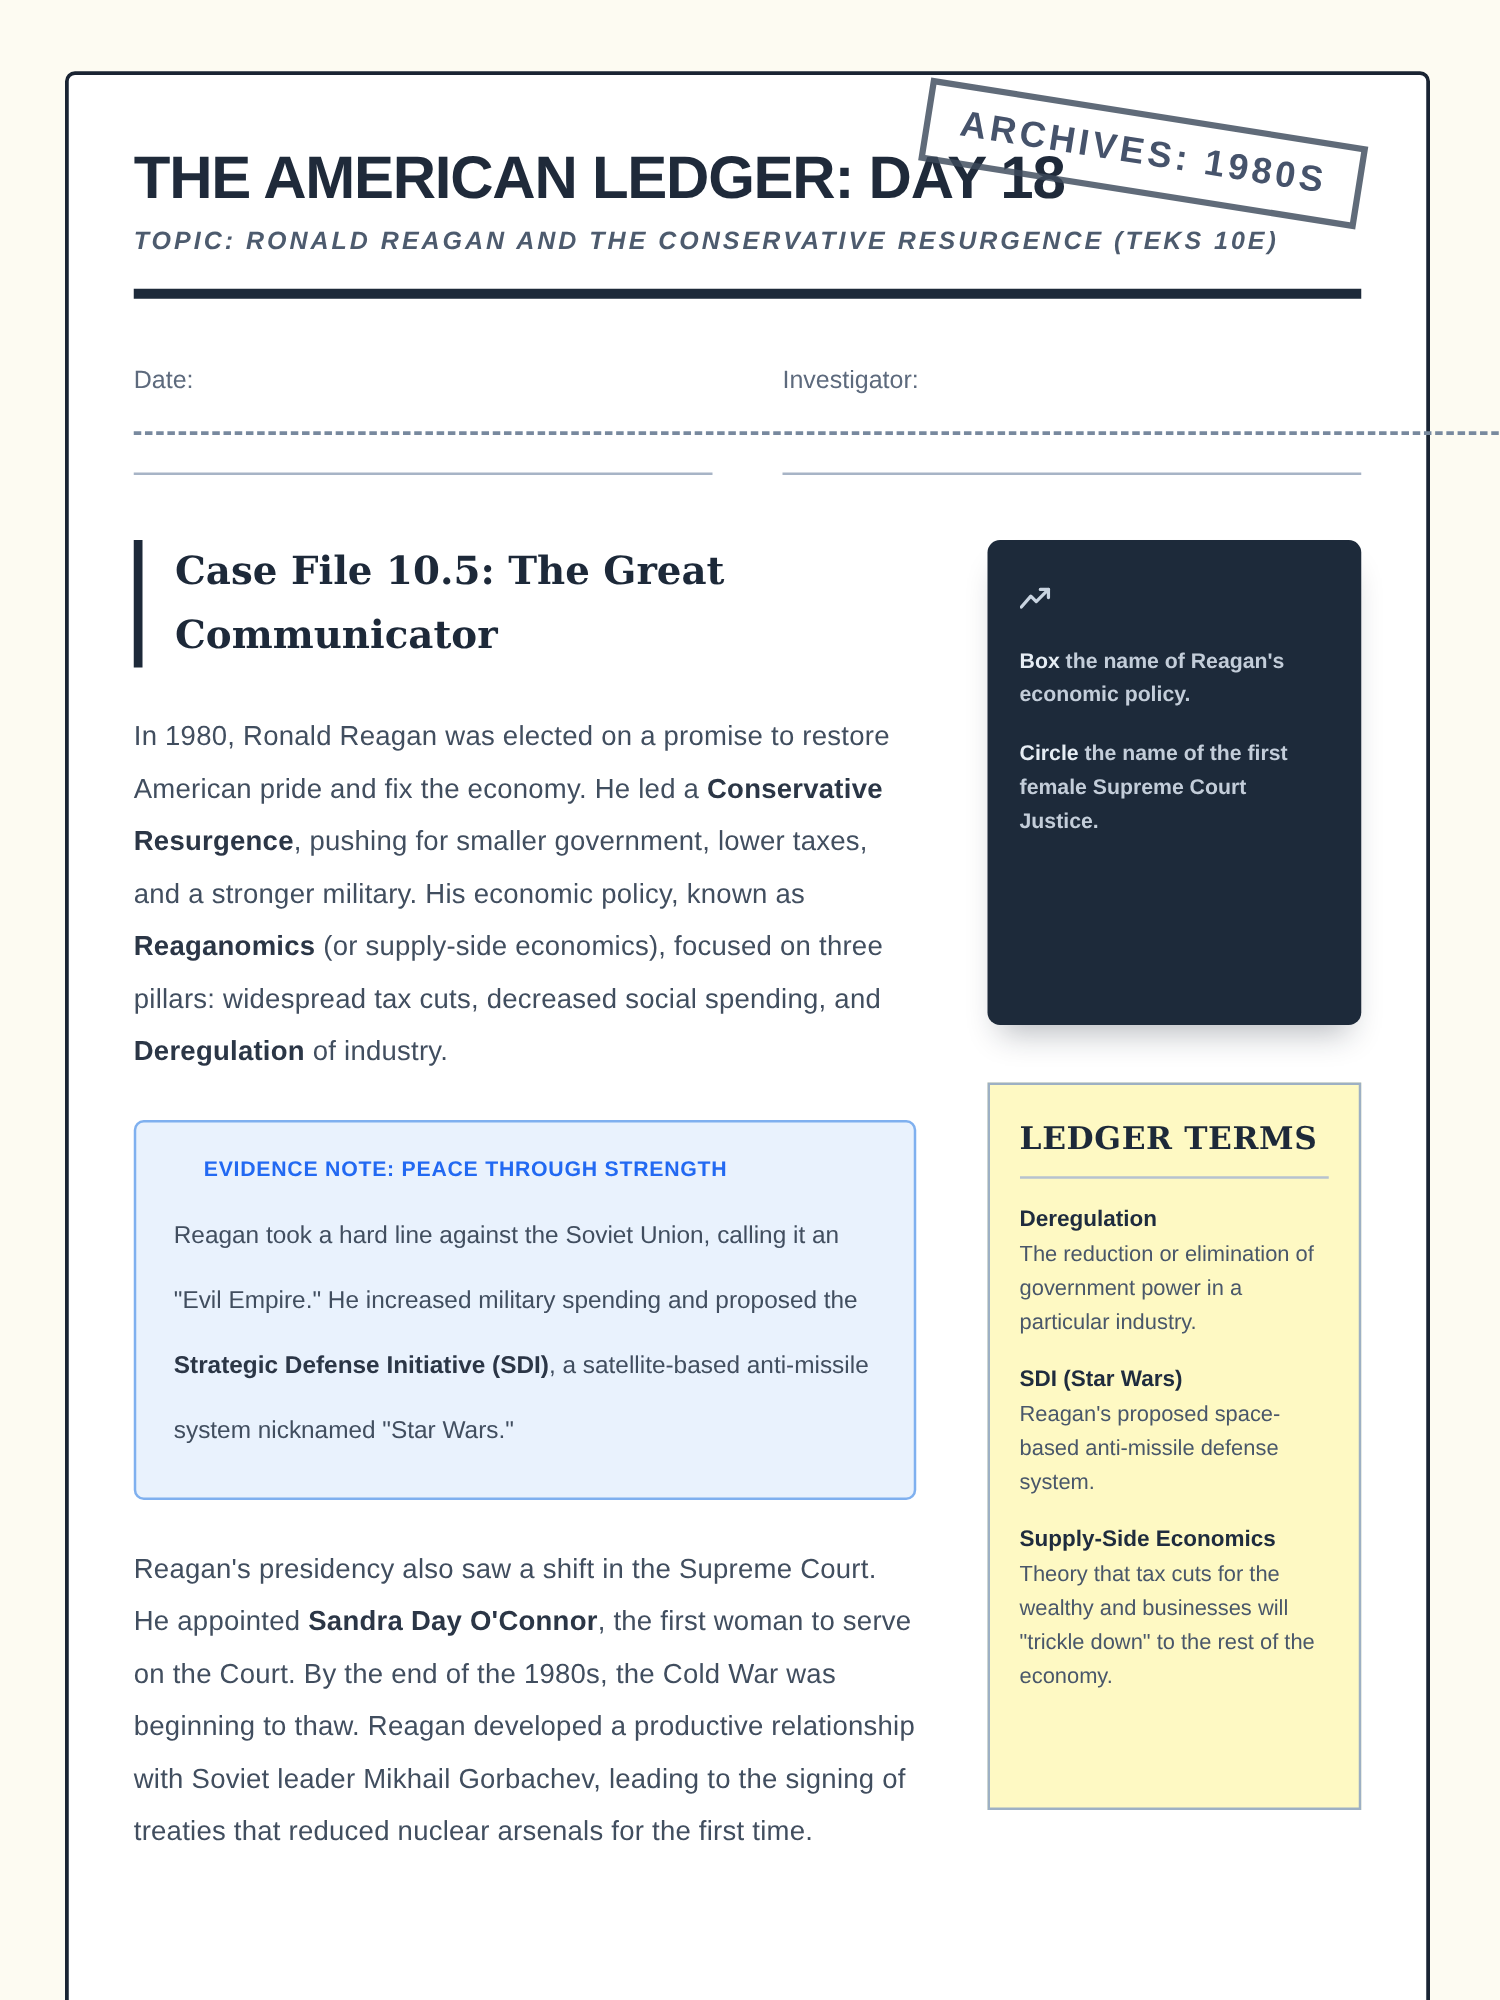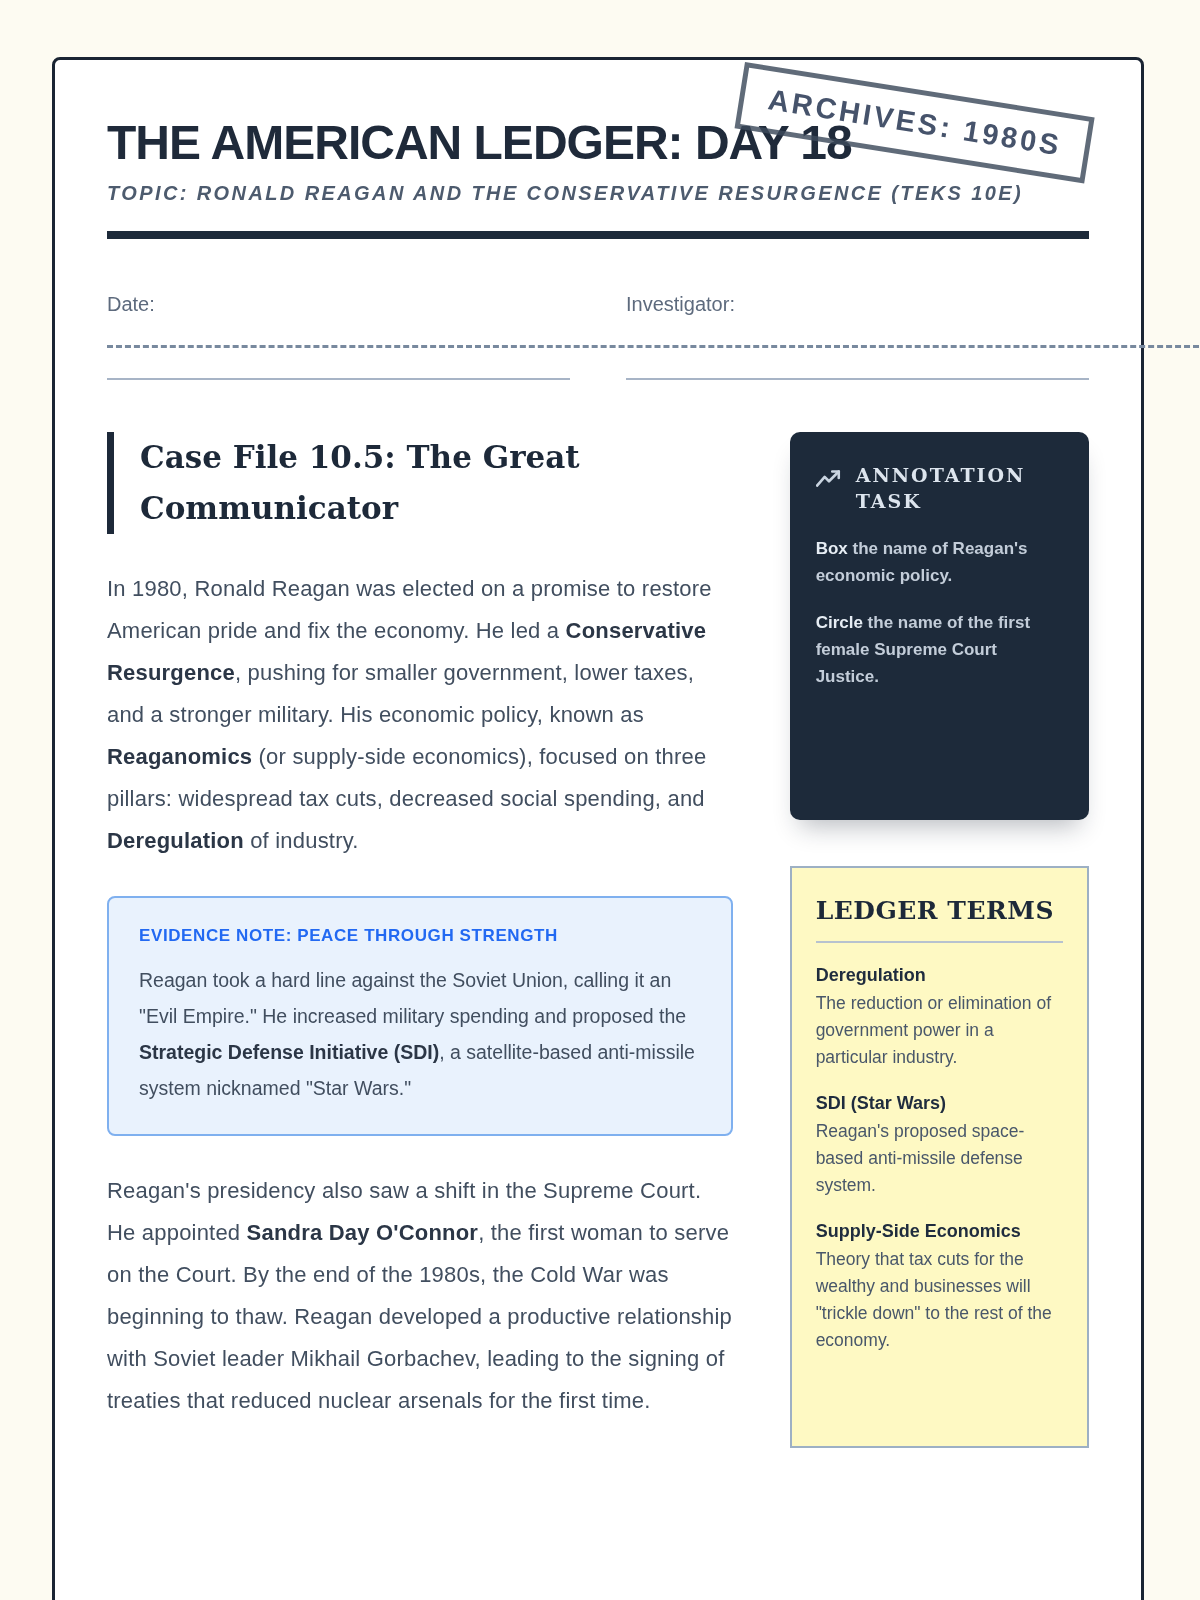--- a/index.html
+++ b/index.html
@@ -53,22 +53,22 @@
     font-family:"DejaVu Serif", serif; font-weight:700;
     font-size:31px; line-height:1.65; color:#1d2939; max-width:500px;
   }
   .body-text { margin-top:34px; font-size:22px; line-height:42px; color:#414e5f; letter-spacing:0.2px; }
   .body-text strong, .note-body strong { color:#2b3646; }
 
   .evidence-note {
     margin-top:34px; background:#e9f2fd; border:2px solid #7fb0ef;
     border-radius:8px; padding:28px 30px;
   }
-  .note-label { font-size:17px; font-weight:700; letter-spacing:0.6px; color:#2269f2; }
-  .note-body { margin-top:16px; font-size:19.5px; line-height:36px; color:#414e5f; }
+  .note-label { font-size:17px; font-weight:700; letter-spacing:0.6px; color:#2269f2;margin-left:24px; }
+  .note-body { margin-top:16px; font-size:19.5px; line-height:52px; color:#414e5f; }
 
   
   .annotation {
     background:#1d2a3a; border-radius:10px; padding:30px 26px;
     color:#c6d0dc; min-height:388px;
     box-shadow:0 16px 24px -10px rgba(20,30,45,0.3);
   }
   .annotation-header { display:flex; gap:14px; align-items:flex-start; }
   .annotation-header svg { flex:none; margin-top:4px; }
   .annotation-title {
@@ -135,21 +135,20 @@
     <div class="col-right">
 
       <div class="annotation">
         <div class="annotation-header">
           <span>
             <svg width="26" height="24" viewBox="0 0 24 20" fill="none">
               <polyline points="1,17 8,9 12,13 21,4" stroke="#c9d4e0" stroke-width="2.4" fill="none" stroke-linecap="round" stroke-linejoin="round"></polyline>
               <polyline points="15,4 21,4 21,10" stroke="#c9d4e0" stroke-width="2.4" fill="none" stroke-linecap="round" stroke-linejoin="round"></polyline>
             </svg>
           </span>
-          <div class="annotation-title">ANNOTATION TASK</div>
         </div>
         <p class="annotation-item">
           <strong>Box</strong><span> the name of Reagan's economic policy.</span>
         </p>
         <p class="annotation-item">
           <strong>Circle</strong><span> the name of the first female Supreme Court Justice.</span>
         </p>
       </div>
 
       <div class="terms">

